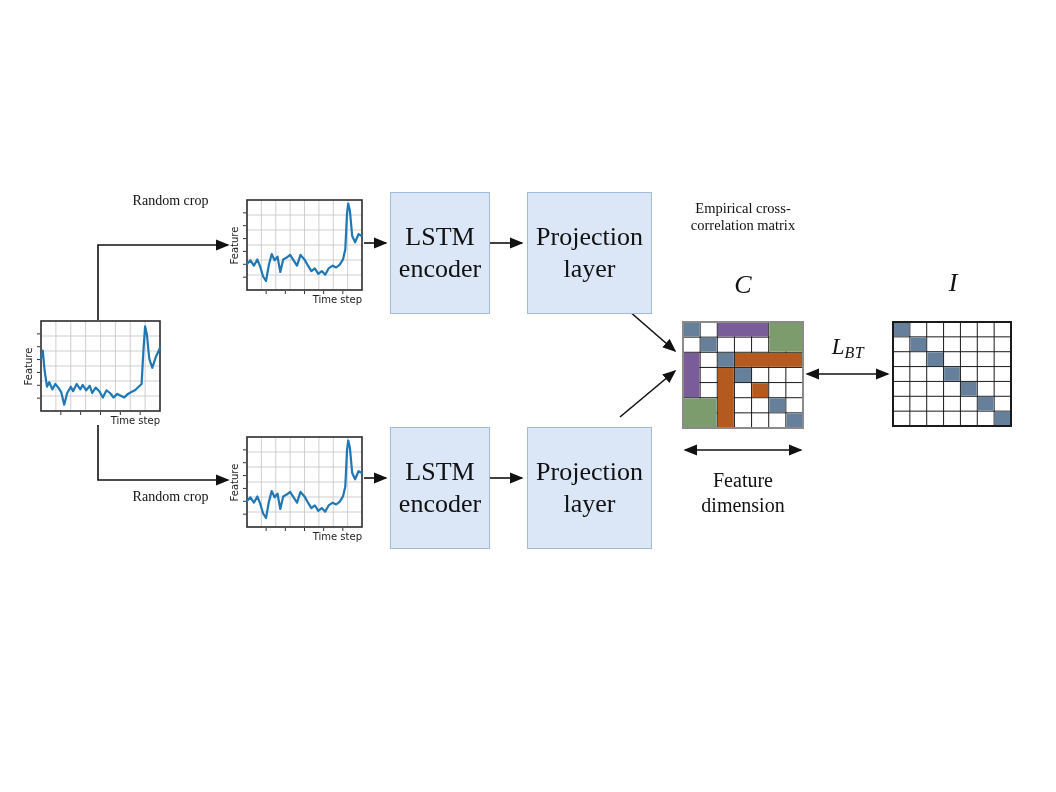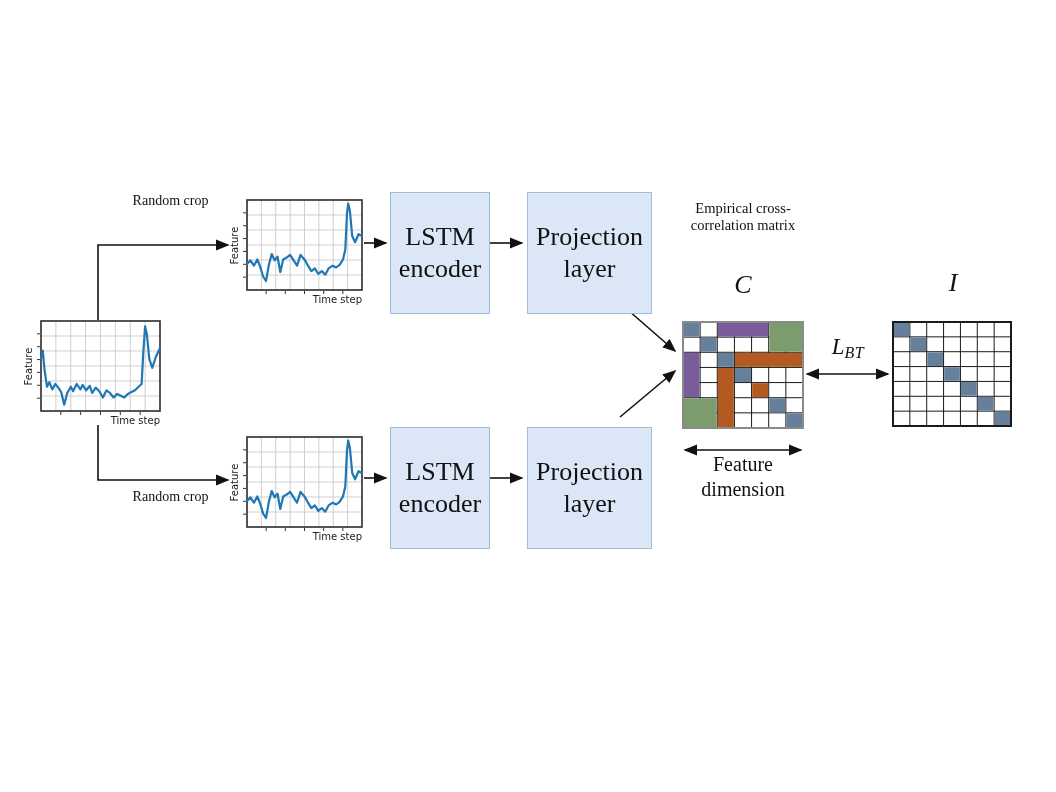--- a/index.html
+++ b/index.html
@@ -187,21 +187,21 @@
       <rect x="34.885714285714286" y="30.885714285714286" width="15.942857142857143" height="13.942857142857143" fill="#66809b"></rect>
       <rect x="52.02857142857143" y="30.885714285714286" width="67.37142857142857" height="13.942857142857143" fill="#b25a1f"></rect>
       <rect x="34.885714285714286" y="46.02857142857143" width="15.942857142857143" height="59.37142857142857" fill="#b25a1f"></rect>
       <rect x="52.02857142857143" y="46.02857142857143" width="15.942857142857143" height="13.942857142857143" fill="#66809b"></rect>
       <rect x="69.17142857142856" y="61.17142857142857" width="15.942857142857143" height="13.942857142857143" fill="#b25a1f"></rect>
       <rect x="0.6" y="76.3142857142857" width="33.08571428571428" height="29.085714285714285" fill="#7d9c6e"></rect>
       <rect x="86.3142857142857" y="76.3142857142857" width="15.942857142857143" height="13.942857142857143" fill="#66809b"></rect>
       <rect x="103.45714285714286" y="91.45714285714286" width="15.942857142857143" height="13.942857142857143" fill="#66809b"></rect>
       <rect x="0" y="0" width="120" height="106" fill="none" stroke="#8a8a8a" stroke-width="2"></rect>
     </svg>
-  <div class="caption featdim abs" style="left:683px;top:452px;width:120px">Feature dimension</div>
+  <div class="caption featdim abs" style="left:683px;top:468px;width:120px">Feature dimension</div>
 
   <div class="caption loss abs" style="left:806px;top:334px;width:84px"><i>L</i><sub>BT</sub></div>
 
   <div class="caption msymbol abs" style="left:888px;top:268px;width:130px">I</div>
   <svg id="matrix-i-svg" class="matrix-svg" style="left:893px;top:322px" width="118" height="104">
       <rect x="0" y="0" width="118" height="104" fill="#ffffff"></rect>
       <line x1="16.857142857142858" y1="0" x2="16.857142857142858" y2="104" stroke="#1a1a1a" stroke-width="1"></line>
       <line x1="33.714285714285715" y1="0" x2="33.714285714285715" y2="104" stroke="#1a1a1a" stroke-width="1"></line>
       <line x1="50.57142857142857" y1="0" x2="50.57142857142857" y2="104" stroke="#1a1a1a" stroke-width="1"></line>
       <line x1="67.42857142857143" y1="0" x2="67.42857142857143" y2="104" stroke="#1a1a1a" stroke-width="1"></line>

